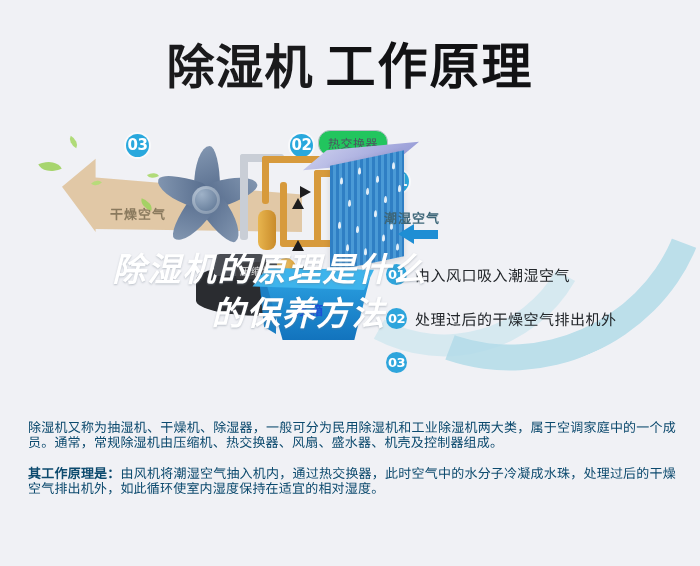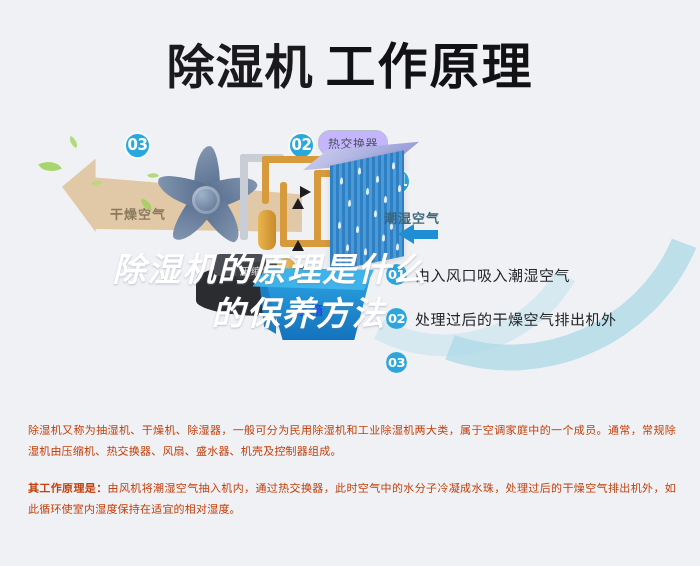--- a/index.html
+++ b/index.html
@@ -136,21 +136,21 @@
     box-shadow: 0 0 0 2px rgba(255,255,255,.6);
   }
   .badge-03 { left: 126px; top: 22px; }
   .badge-02 { left: 290px; top: 22px; }
   .badge-01 { left: 386px; top: 58px; }
 
   
   .callout {
     position: absolute;
     left: 318px; top: 18px;
-    background: #c4b5fd;
+    background: #22c55e;
     border: 1px solid #b9c0c8;
     border-radius: 12px;
     padding: 3px 9px 4px;
     font-size: 12px;
     color: #4c5560;
     letter-spacing: .5px;
     white-space: nowrap;
   }
   .callout::after {
     content: "";
@@ -370,23 +370,23 @@
   .wm-line.l2 { margin-left: 34px; }
 
   
   .body-copy {
     position: absolute;
     left: 28px;
     top: 420px;
     width: 648px;
   }
   .para {
-    font-size: 11px;
-    line-height: 21px;
-    color: #c2410c;
+    font-size: 13px;
+    line-height: 15px;
+    color: #0c4a6e;
     letter-spacing: .2px;
     margin: 0 0 16px 0;
     text-align: justify;
   }
   .para .lead {
     font-weight: 700;
   }
 </style>
 </head>
 <body>

